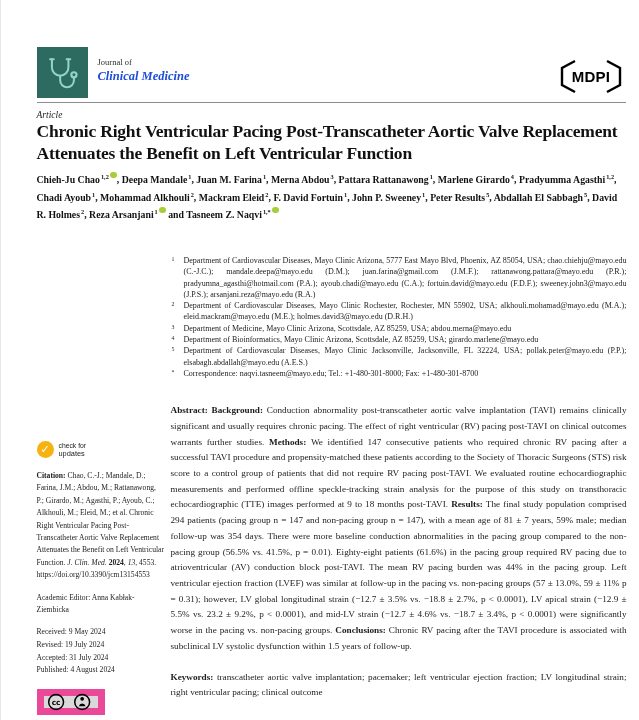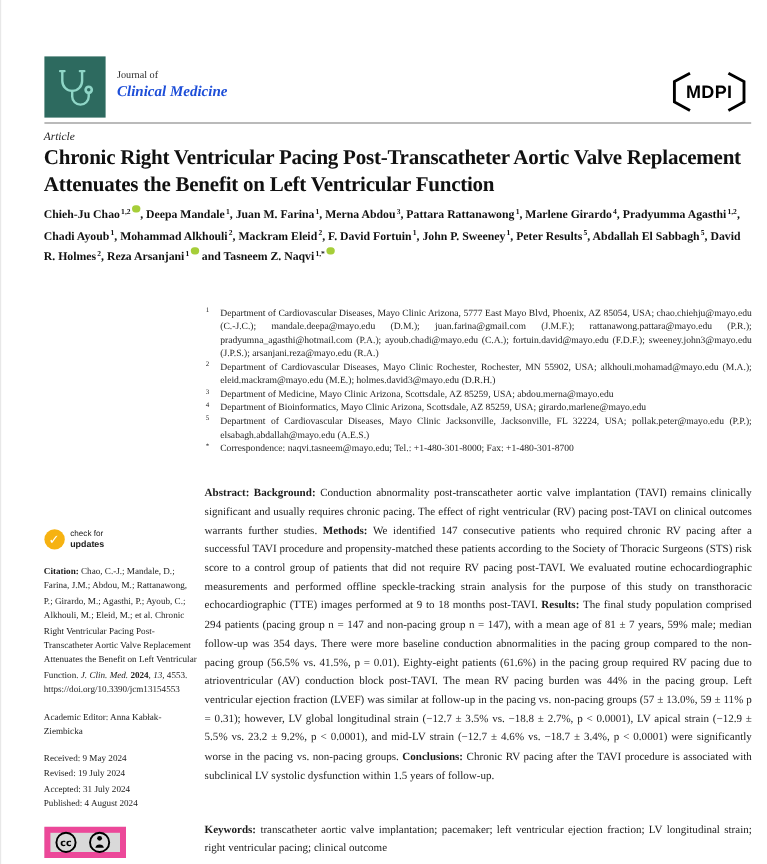--- a/index.html
+++ b/index.html
@@ -26,36 +26,36 @@
     font-size:9.8px; font-weight:700; line-height:14.3px; color:#111; }
   .author-list sup { font-size:6.3px; margin-left:1px; }
   .orcid-dot { display:inline-block; width:6.5px; height:6.5px; border-radius:50%;
     background:#a6ce39; margin-left:1.5px; vertical-align:5px; }
   
   .main-col { position:absolute; left:170px; top:255px; width:456px; }
   .affiliations { font-size:8px; line-height:11.3px; }
   .aff-row { position:relative; padding-left:13px; text-align:justify; overflow-wrap:break-word; }
   .aff-marker { position:absolute; left:1px; top:-1px; font-size:5.8px; }
   .abstract { margin-top:24px; font-size:9.2px; line-height:15.7px; text-align:justify; overflow-wrap:break-word; }
-  .keywords { margin-top:29px; font-size:9.2px; line-height:15.7px; text-align:justify; }
+  .keywords { margin-top:15px; font-size:9.2px; line-height:15.7px; text-align:justify; }
   .bold { font-weight:700; }
   .italic { font-style:italic; }
   
   .sidebar { position:absolute; left:36px; top:441px; width:128px; }
   .check-badge { display:flex; align-items:center; gap:5px; cursor:pointer; }
   .check-icon { width:17px; height:17px; border-radius:50%; background:#f6b211; color:#fff;
     display:flex; align-items:center; justify-content:center; font-size:11px; font-weight:700;
     font-family:"DejaVu Sans",sans-serif; }
   .check-text { font-family:"Liberation Sans","DejaVu Sans",sans-serif; font-size:6.8px; line-height:8px; color:#222; }
-  .check-text .l2 { font-weight:700; font-size:7.4px; }
+  .check-text .l2 { font-weight:400; font-size:7.4px; }
   .citation { margin-top:12px; font-size:7.6px; line-height:12.4px; overflow-wrap:anywhere; }
   .acad-editor { margin-top:10px; font-size:7.6px; line-height:12.4px; }
   .dates { margin-top:10px; font-size:7.6px; line-height:12.6px; }
   .cc-badge { margin-top:12px; width:68px; height:26px; background:#d9d9d9;
-    border:5px solid #ec4899; display:flex; align-items:center; justify-content:center; cursor:pointer; }
+    border:7px solid #ec4899; display:flex; align-items:center; justify-content:center; cursor:pointer; }
 </style>
 </head>
 <body>
 
 <div class="page">
 
   <div class="logo-box">
     <svg width="44" height="44" viewBox="0 0 48 48">
       <g stroke="#8fd6c7" stroke-width="2.2" fill="none" stroke-linecap="round">
         <path d="M13 9 v9 a9 9 0 0 0 18 0 v-9"></path>

